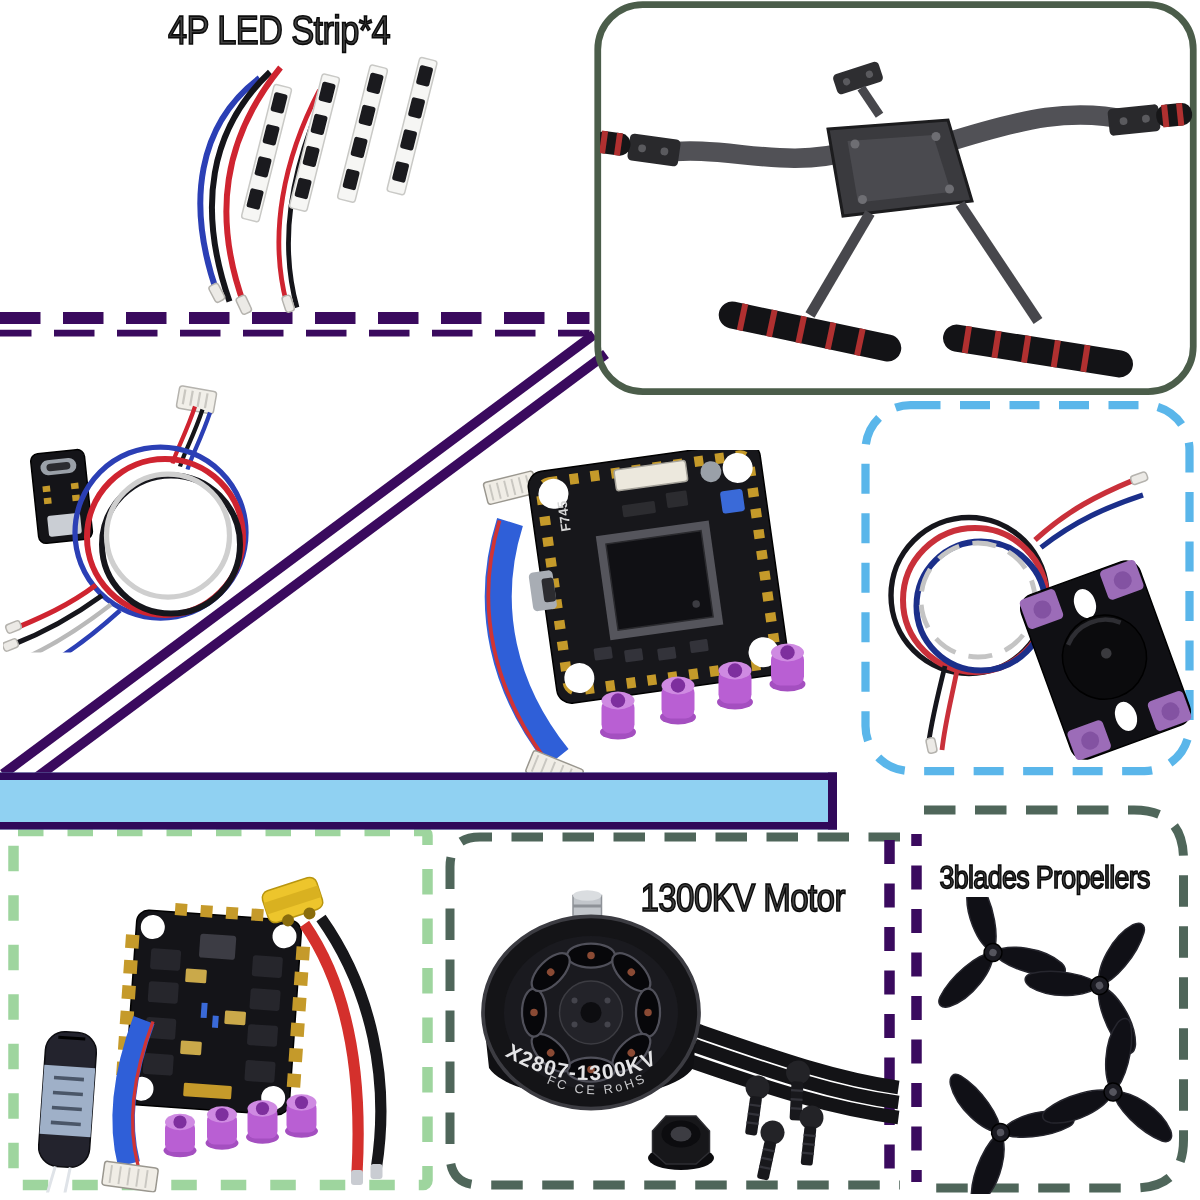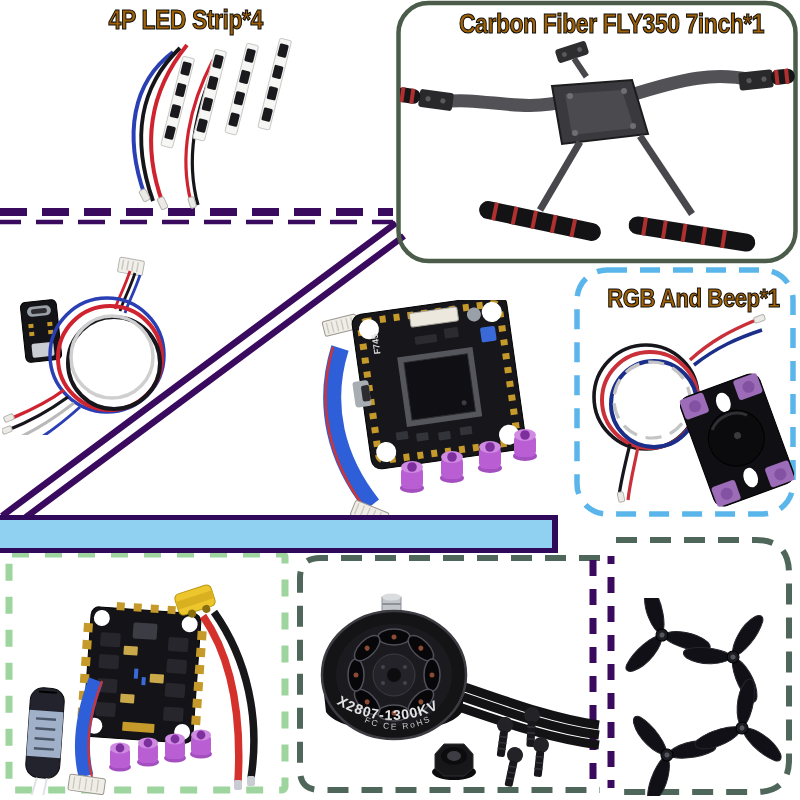--- a/index.html
+++ b/index.html
@@ -1,20 +1,20 @@
 <!DOCTYPE html>
 <html><head>
 <meta charset="utf-8">
 <style>
   html,body{margin:0;padding:0;background:#fff;}
   #canvas{position:relative;width:800px;height:800px;background:#ffffff;overflow:hidden;
           font-family:"Liberation Sans","DejaVu Sans",sans-serif;}
   svg{position:absolute;left:0;top:0;}
   .layer{position:absolute;}
-  .t{position:absolute;font-weight:700;color:#a16207;white-space:nowrap;line-height:1.05;
+  .t{position:absolute;font-weight:400;color:#404040;white-space:nowrap;line-height:1.05;
      text-align:center;z-index:6;}
   .t>span{display:inline-block;transform:scaleX(.85);transform-origin:50% 50%;
      -webkit-text-stroke:1.1px #0c0c0c;letter-spacing:-.5px;}
   .bar{position:absolute;left:0;top:515px;width:558px;height:38px;background:#90d1f2;
      border-top:5px solid #30095a;border-bottom:5px solid #30095a;border-right:6px solid #30095a;
      box-sizing:border-box;z-index:3;}
 </style>
 </head>
 <body>
 
@@ -40,30 +40,30 @@
 
     <path d="M593,560 V788" stroke="#3a0a5e" stroke-width="7" stroke-dasharray="16 13" fill="none"></path>
     <path d="M611,556 V788" stroke="#3a0a5e" stroke-width="7" stroke-dasharray="16 13" stroke-dashoffset="8" fill="none"></path>
   </svg>
 
   <div class="bar"></div>
 
   <div class="t" style="left:66px;top:6px;width:240px;font-size:27px">
        <span>4P LED Strip*4</span></div>
 
-  <div class="t" style="left:432px;top:10px;width:340px;font-size:27px">
-       <span>Carbon Fiber FLY350 7inch*1</span></div>
-
-
-
-  <div class="t" style="left:592px;top:285px;width:185px;font-size:26px">
-       <span>RGB And Beep*1</span></div>
-
-
-
+
+
+
+
+
+  <div class="t" style="left:395px;top:585px;width:200px;font-size:26px">
+       <span>1300KV Motor</span></div>
+
+  <div class="t" style="left:600px;top:575px;width:192px;font-size:21px">
+       <span>3blades Propellers</span></div>
 
   <svg class="layer" style="left:95px;top:34px;z-index:2" width="210" height="185" viewBox="0 0 210 185">
     <g>
       <path d="M78,18 C38,48 28,100 50,162" stroke="#2b3fb5" stroke-width="4" fill="none"></path>
       <path d="M85,14 C45,52 36,104 58,167" stroke="#15151a" stroke-width="4" fill="none"></path>
       <path d="M92,11 C54,58 46,110 68,170" stroke="#cf2430" stroke-width="4" fill="none"></path>
       <path d="M118,26 C94,72 84,122 96,168" stroke="#cf2430" stroke-width="3.2" fill="none"></path>
       <path d="M124,23 C100,74 90,124 103,171" stroke="#15151a" stroke-width="3.2" fill="none"></path>
       <rect x="44" y="158" width="12" height="7" rx="2" fill="#eceae6" stroke="#b5b3ae" transform="rotate(62 50 161)"></rect>
       <rect x="62" y="166" width="12" height="7" rx="2" fill="#eceae6" stroke="#b5b3ae" transform="rotate(65 68 169)"></rect>

